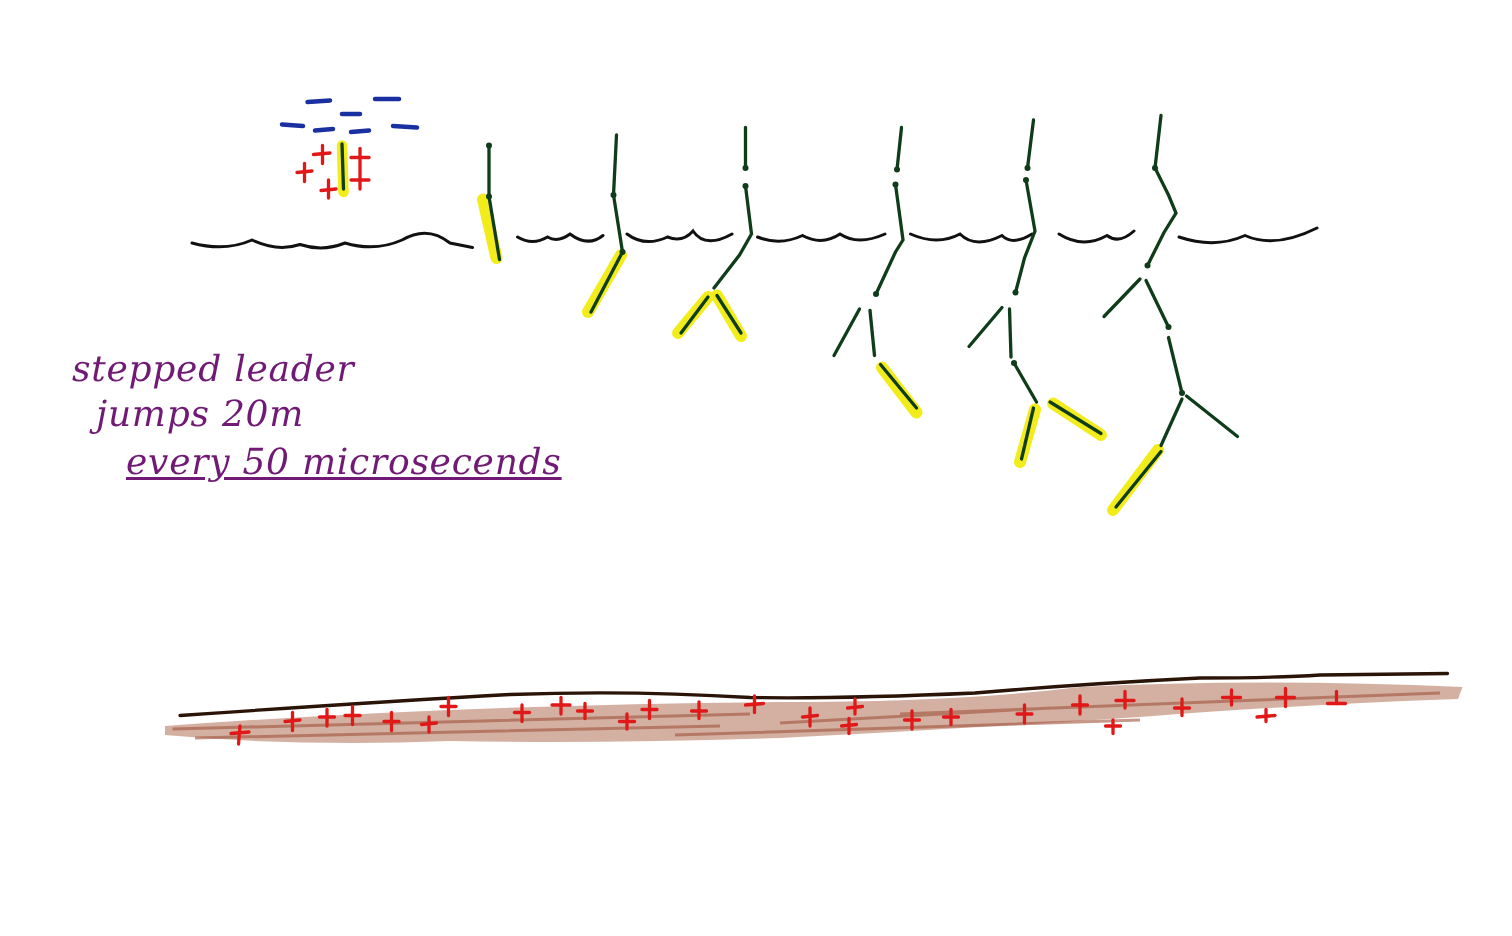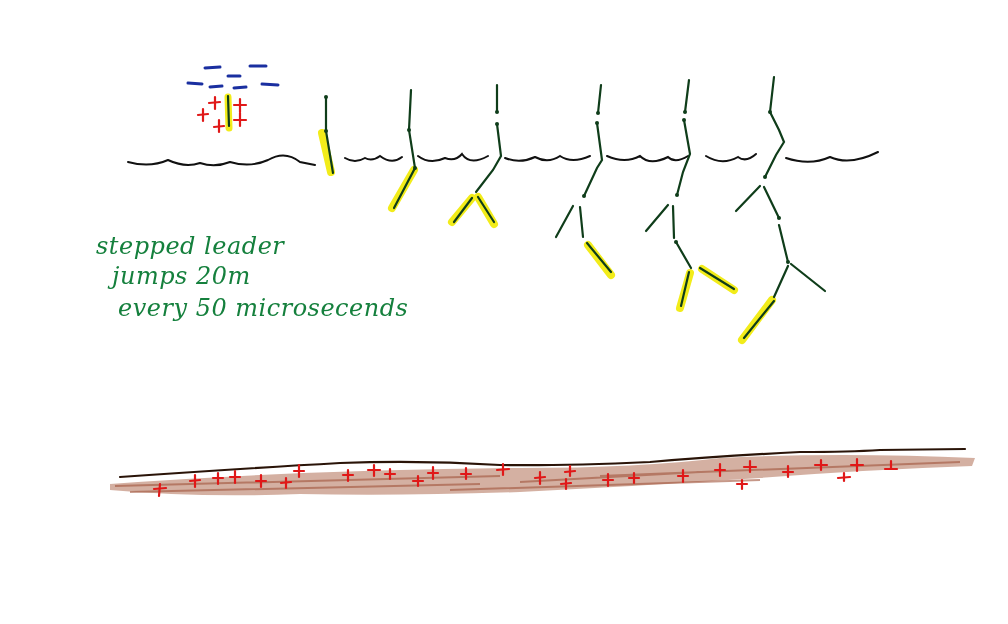--- a/index.html
+++ b/index.html
@@ -3,24 +3,23 @@
   <meta charset="utf-8">
   <style>
     html, body { margin: 0; padding: 0; background: #ffffff; }
     #canvas { position: relative; width: 1008px; height: 624px; background: #ffffff; overflow: hidden; }
     svg { position: absolute; left: 0; top: 0; }
     .label-line {
       position: absolute;
       font-family: "DejaVu Serif", serif;
       font-style: italic;
       font-size: 24px;
-      color: #15803d;
+      color: #701a75;
       white-space: nowrap;
       letter-spacing: 0.5px;
-      margin-left: 48px;
     }
   </style>
 </head>
 <body>
 
 <div id="canvas">
 
   <svg width="1008" height="624" viewBox="0 0 1008 624">
 
     <g stroke-linecap="round" fill="none">
@@ -186,15 +185,15 @@
           <line x1="857" y1="459" x2="857" y2="471"></line>
         <line x1="885" y1="469" x2="897" y2="469"></line>
           <line x1="891" y1="461" x2="891" y2="469"></line>
       </g>
     </g>
   </svg>
 
   <div>
     <div class="label-line" style="left:48px; top:232px;">stepped leader</div>
     <div class="label-line" style="left:64px; top:262px;">jumps  20m</div>
-    <div class="label-line" style="left:70px; top:294px;">every  50 microsecends</div>
+    <div class="label-line" style="left:84px; top:294px;text-decoration:underline;">every  50 microsecends</div>
   </div>
 </div>
 
 </body></html>

